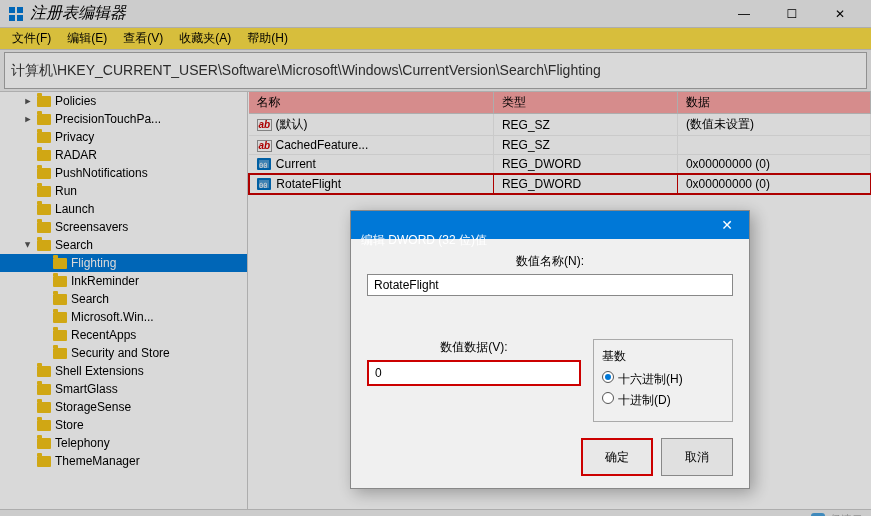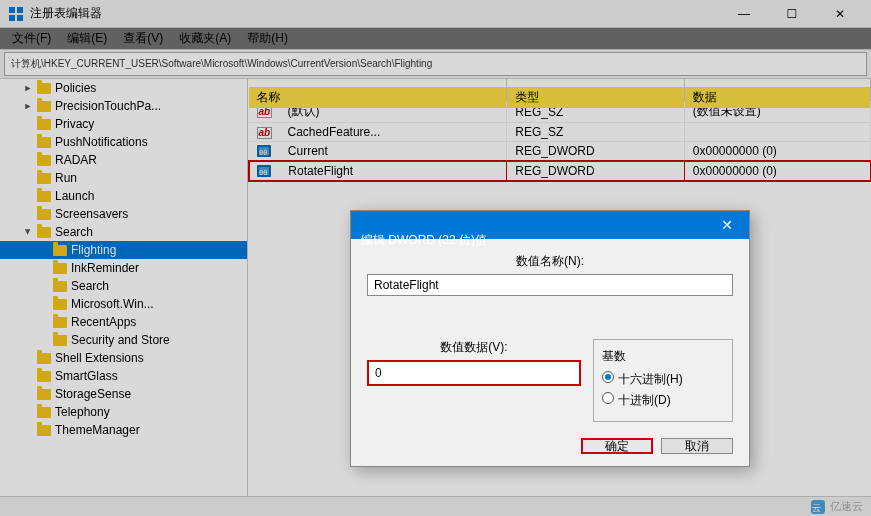--- a/index.html
+++ b/index.html
@@ -26,63 +26,64 @@
     .title-bar-icon {
       width: 16px;
       height: 16px;
       margin-right: 6px;
       display: flex;
       align-items: center;
       justify-content: center;
     }
     .title-bar-title {
       flex: 1;
-      font-size: 12px;
+      font-size: 16px;
+      font-style: italic;
     }
     .title-bar-controls {
       display: flex;
       gap: 2px;
     }
     .title-bar-btn {
       width: 46px;
       height: 28px;
       display: flex;
       align-items: center;
       justify-content: center;
       cursor: pointer;
       font-size: 12px;
       background: transparent;
       border: none;
     }
 
     
     .menu-bar {
       height: 22px;
-      background: #737373;
+      background: #fde047;
       display: flex;
       align-items: center;
       padding: 0 4px;
       border-bottom: 1px solid #ccc;
     }
     .menu-item {
       padding: 2px 8px;
       cursor: pointer;
       font-size: 12px;
     }
 
     
     .address-bar {
-      height: 24px;
+      height: 37px;
       background: #fff;
       border: 1px solid #aaa;
       margin: 2px 4px;
       display: flex;
       align-items: center;
       padding: 0 6px;
-      font-size: 10px;
+      font-size: 14px;
       color: #333;
     }
 
     
     .main-area {
       display: flex;
       height: calc(516px - 28px - 22px - 28px - 20px);
       border-top: 1px solid #ccc;
     }
 
@@ -156,43 +157,43 @@
       overflow: auto;
       height: 100%;
       position: relative;
     }
     .registry-table {
       width: 100%;
       border-collapse: collapse;
       min-width: 400px;
     }
     .registry-table th {
-      background: #fde047;
+      background: #fca5a5;
       border-right: 1px solid #ccc;
       border-bottom: 1px solid #ccc;
       padding: 2px 8px;
       text-align: left;
       font-weight: normal;
       font-size: 12px;
       position: sticky;
-      top: 8px;
+      top: 0;
       z-index: 1;
     }
     .registry-table td {
       border-right: 1px solid #eee;
       border-bottom: 1px solid #eee;
       padding: 2px 8px;
       font-size: 12px;
       white-space: nowrap;
     }
 
     .reg-icon {
       display: inline-flex;
       align-items: center;
-      margin-right: 12px;
+      margin-right: 0;
       vertical-align: middle;
     }
     .icon-ab {
       font-size: 10px;
       font-weight: bold;
       color: #c00;
       font-style: italic;
       border: 1px solid #999;
       padding: 0 1px;
       background: #fff;
@@ -321,21 +322,21 @@
       background: #0078d7;
     }
     .dialog-footer {
       display: flex;
       justify-content: flex-end;
       gap: 8px;
       padding: 6px 16px 12px;
     }
     .dialog-btn {
       width: 72px;
-      height: 16px;
+      height: 38px;
       background: #e0e0e0;
       border: 1px solid #888;
       font-size: 12px;
       cursor: pointer;
       display: flex;
       align-items: center;
       justify-content: center;
     }
     .dialog-btn.primary {
       border: 2px solid #c00;
@@ -409,38 +410,38 @@
         </span>
       <span class="tree-item-label">Privacy</span>
     </div>
 
     <div class="tree-item">
       <span class="tree-indent"></span>
       <span class="tree-expand" style="width:16px;display:inline-block;"></span>
       <span class="tree-folder-icon">
           <span class="folder-img"></span>
         </span>
+      <span class="tree-item-label">RADAR</span>
+    </div>
+
+    <div class="tree-item">
+      <span class="tree-indent"></span>
+      <span class="tree-expand" style="width:16px;display:inline-block;"></span>
+      <span class="tree-folder-icon">
+          <span class="folder-img"></span>
+        </span>
       <span class="tree-item-label">PushNotifications</span>
     </div>
 
     <div class="tree-item">
       <span class="tree-indent"></span>
       <span class="tree-expand" style="width:16px;display:inline-block;"></span>
       <span class="tree-folder-icon">
           <span class="folder-img"></span>
         </span>
-      <span class="tree-item-label">RADAR</span>
-    </div>
-
-    <div class="tree-item">
-      <span class="tree-indent"></span>
-      <span class="tree-expand" style="width:16px;display:inline-block;"></span>
-      <span class="tree-folder-icon">
-          <span class="folder-img"></span>
-        </span>
       <span class="tree-item-label">Run</span>
     </div>
 
     <div class="tree-item">
       <span class="tree-indent"></span>
       <span class="tree-expand" style="width:16px;display:inline-block;"></span>
       <span class="tree-folder-icon">
           <span class="folder-img"></span>
         </span>
       <span class="tree-item-label">Launch</span>
@@ -545,20 +546,28 @@
 
     <div class="tree-item">
       <span class="tree-indent"></span>
       <span class="tree-expand" style="width:16px;display:inline-block;"></span>
       <span class="tree-folder-icon">
           <span class="folder-img"></span>
         </span>
       <span class="tree-item-label">StorageSense</span>
     </div>
 
+    <div class="tree-item">
+      <span class="tree-indent"></span>
+      <span class="tree-expand" style="width:16px;display:inline-block;"></span>
+      <span class="tree-folder-icon">
+          <span class="folder-img"></span>
+        </span>
+      <span class="tree-item-label">Store</span>
+    </div>
 
     <div class="tree-item">
       <span class="tree-indent"></span>
       <span class="tree-expand" style="width:16px;display:inline-block;"></span>
       <span class="tree-folder-icon">
           <span class="folder-img"></span>
         </span>
       <span class="tree-item-label">Telephony</span>
     </div>
 

